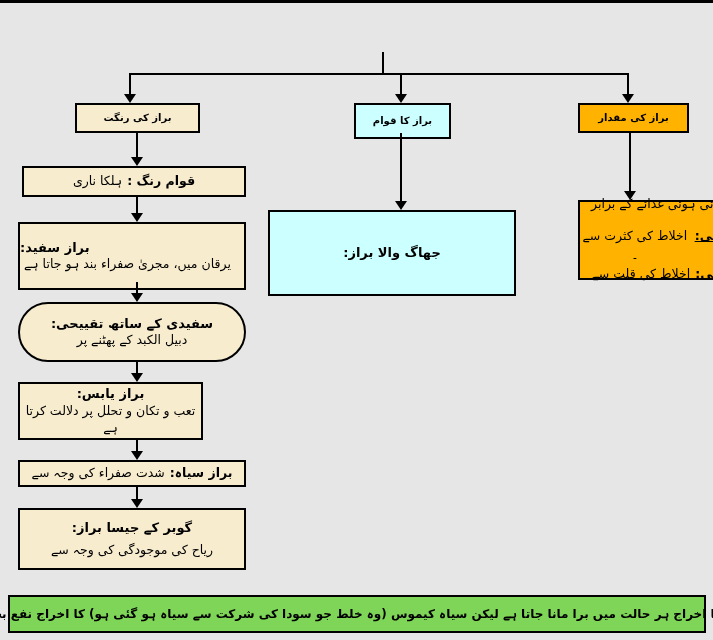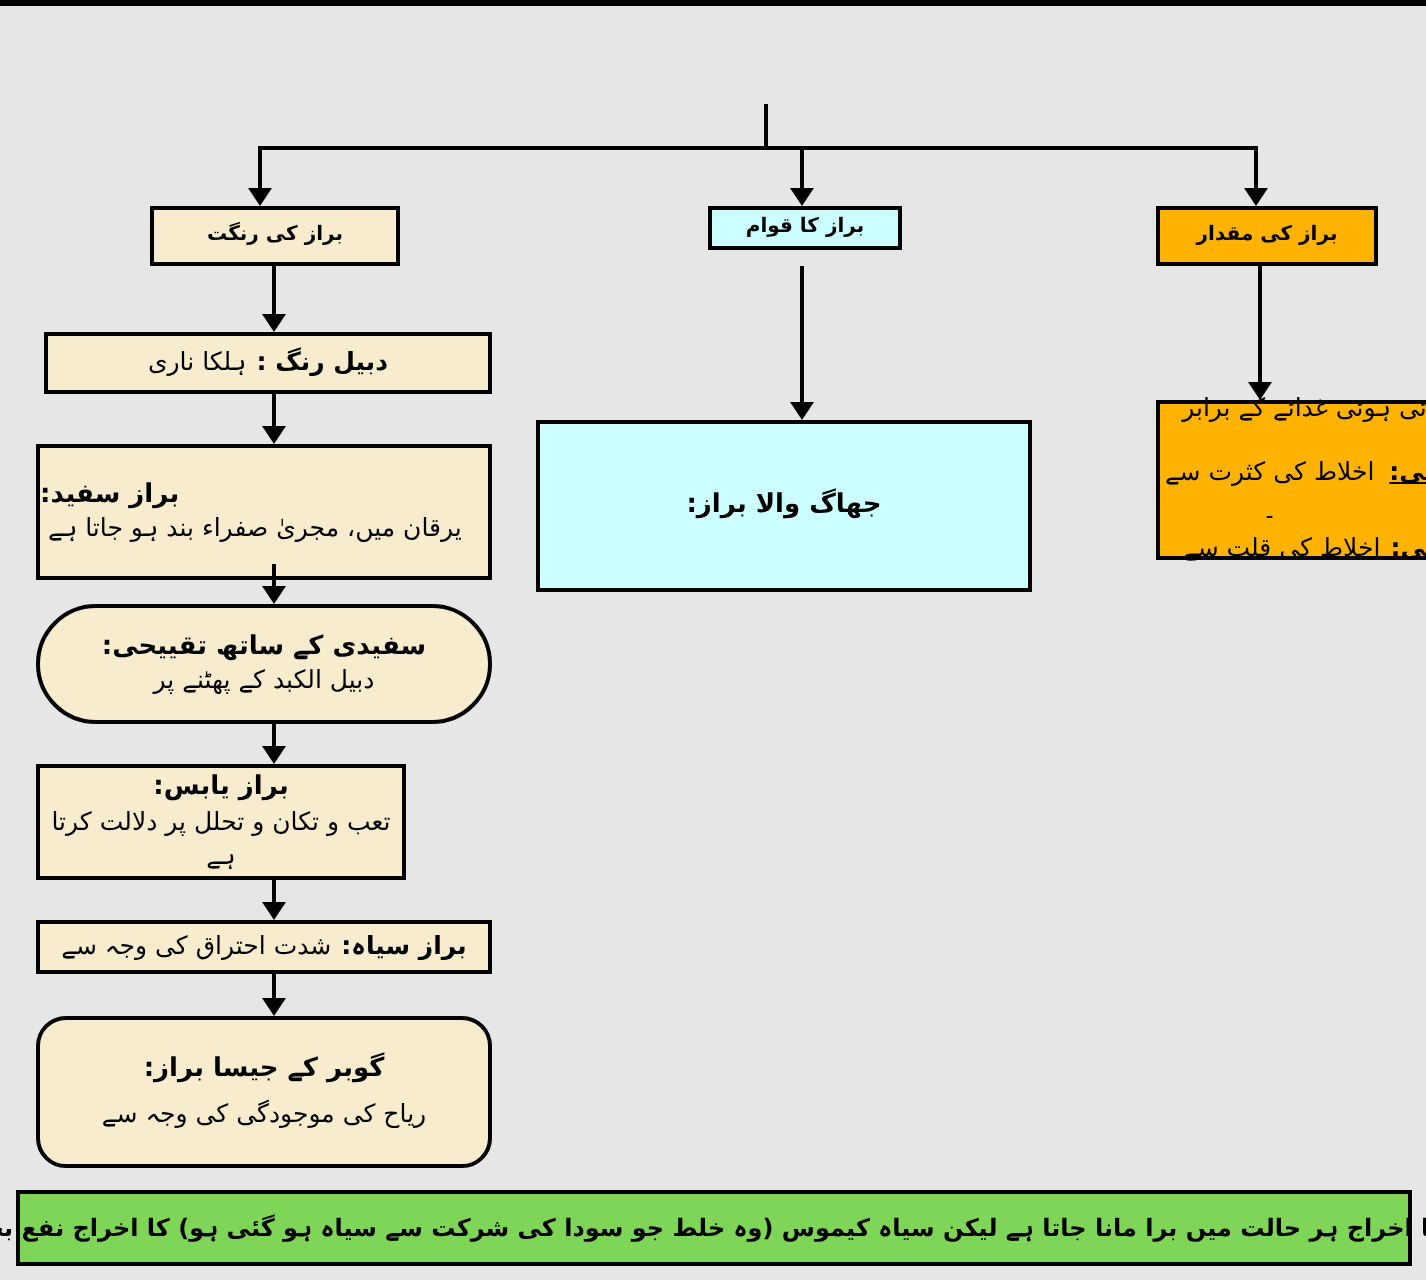--- a/index.html
+++ b/index.html
@@ -49,32 +49,32 @@
   <div class="vline" style="left:129px;top:73px;height:22px;"></div>
   <div class="arr" style="left:124px;top:94px;"></div>
   <div class="vline" style="left:400px;top:73px;height:22px;"></div>
   <div class="arr" style="left:395px;top:94px;"></div>
   <div class="vline" style="left:627px;top:73px;height:22px;"></div>
   <div class="arr" style="left:622px;top:94px;"></div>
 
   <div class="box cream hdr" style="left:75px;top:103px;width:125px;height:30px;">
     <span>براز کی رنگت</span>
   </div>
-  <div class="box cyan hdr" style="left:354px;top:103px;width:97px;height:22px;">
+  <div class="box cyan hdr" style="left:354px;top:103px;width:97px;height:36px;">
     <span>براز کا قوام</span>
   </div>
   <div class="box orange hdr" style="left:578px;top:103px;width:111px;height:30px;">
     <span>براز کی مقدار</span>
   </div>
 
   <div class="vline" style="left:136px;top:133px;height:25px;"></div>
   <div class="arr" style="left:131px;top:157px;"></div>
   <div class="box cream" style="left:22px;top:166px;width:224px;height:31px;">
     <div class="inline-row">
-      <span class="term">دبیل رنگ :</span>
+      <span class="term">قوام رنگ :</span>
       <span>ہلکا ناری</span>
     </div>
   </div>
 
   <div class="vline" style="left:136px;top:197px;height:17px;"></div>
   <div class="arr" style="left:131px;top:213px;"></div>
   <div class="box cream" style="left:18px;top:222px;width:228px;height:68px;align-items:flex-end;">
     <div class="bhead">براز سفید:</div>
     <div class="bbody">یرقان میں، مجریٰ صفراء بند ہو جاتا ہے</div>
   </div>
@@ -91,27 +91,27 @@
   <div class="box cream" style="left:18px;top:382px;width:185px;height:58px;">
     <div class="bhead">براز یابس:</div>
     <div class="bbody">تعب و تکان و تحلل پر دلالت کرتا ہے</div>
   </div>
 
   <div class="vline" style="left:136px;top:440px;height:12px;"></div>
   <div class="arr" style="left:131px;top:451px;"></div>
   <div class="box cream" style="left:18px;top:460px;width:228px;height:27px;">
     <div class="inline-row">
       <span class="term">براز سیاہ:</span>
-      <span>شدت احتراق کی وجہ سے</span>
+      <span>شدت صفراء کی وجہ سے</span>
     </div>
   </div>
 
   <div class="vline" style="left:136px;top:487px;height:13px;"></div>
   <div class="arr" style="left:131px;top:499px;"></div>
-  <div class="box cream" style="left:18px;top:508px;width:228px;height:76px;border-radius:15px;">
+  <div class="box cream" style="left:18px;top:508px;width:228px;height:62px;">
     <div class="bhead">گوبر کے جیسا براز:</div>
     <div class="bbody" style="margin-top:6px;">ریاح کی موجودگی کی وجہ سے</div>
   </div>
 
   <div class="vline" style="left:400px;top:133px;height:69px;"></div>
   <div class="arr" style="left:395px;top:201px;"></div>
   <div class="box cyan" style="left:268px;top:210px;width:248px;height:86px;">
     <div class="bhead">جھاگ والا براز:</div>
   </div>
 

